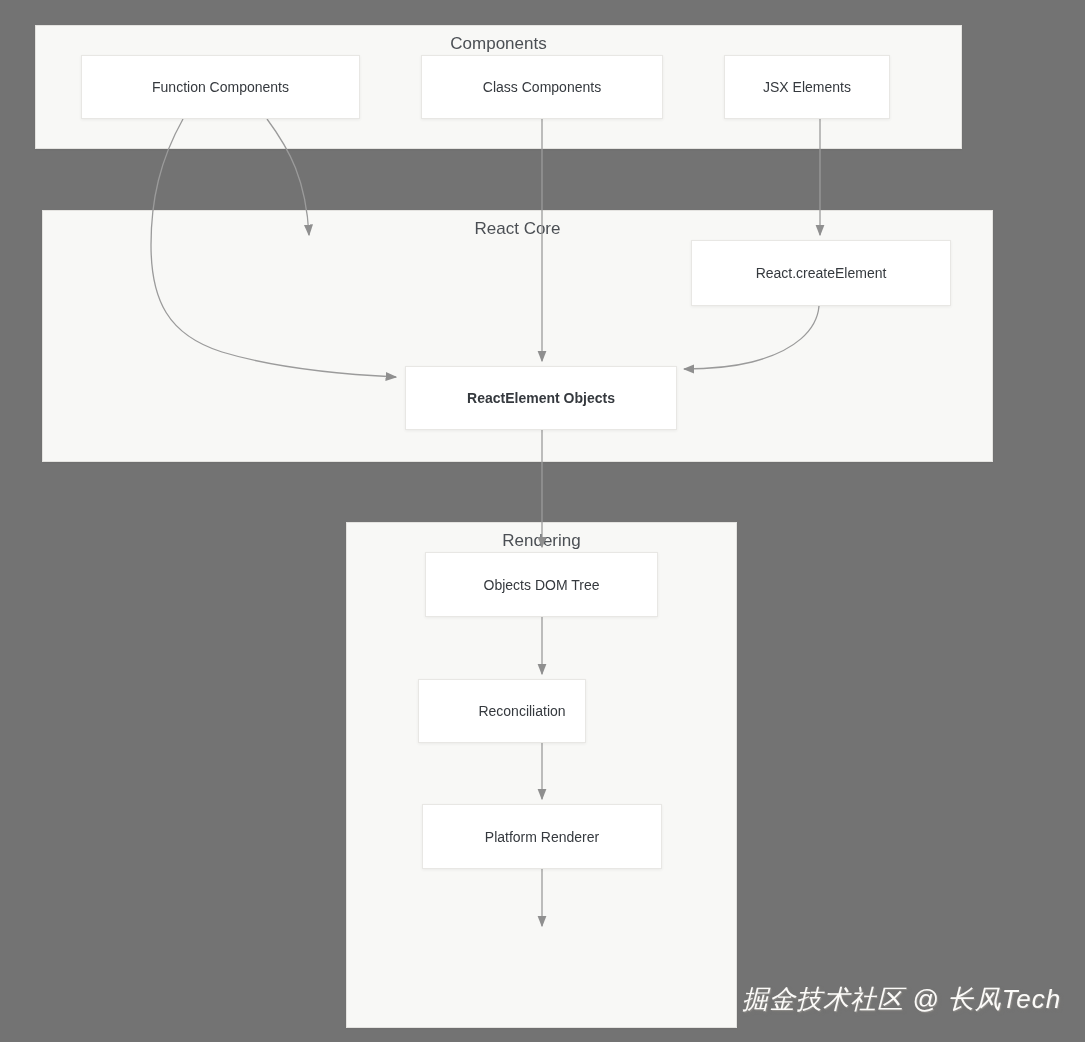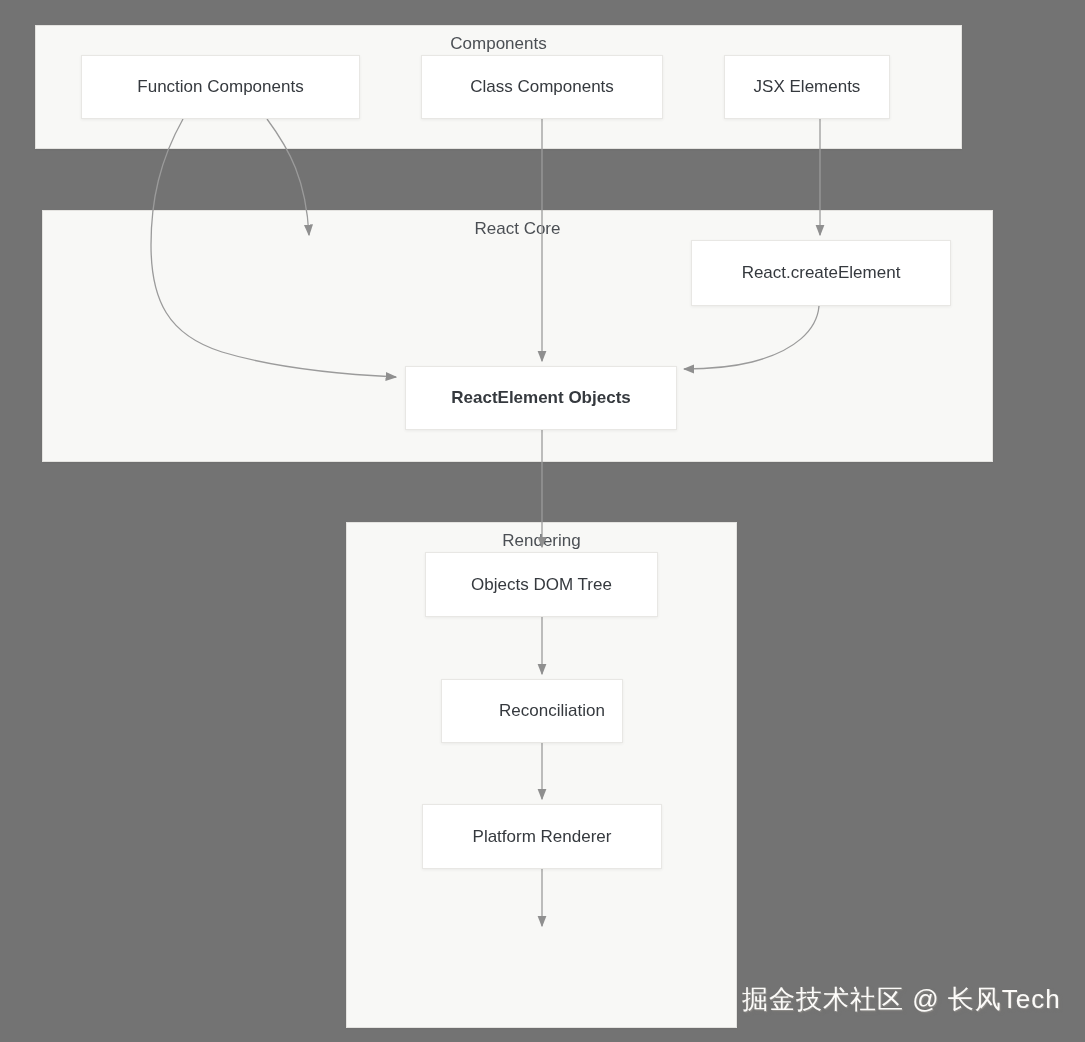--- a/index.html
+++ b/index.html
@@ -34,53 +34,54 @@
   }
   .node {
     position: absolute;
     background: #ffffff;
     border: 1px solid #e8e7e4;
     box-shadow: 0 1px 3px rgba(0,0,0,0.06);
     box-sizing: border-box;
     display: flex;
     align-items: center;
     justify-content: center;
-    font-size: 17px;
+    font-size: 14px;
     color: #35393e;
     z-index: 3;
     text-align: center;
   }
   
   .g-components { left: 35px;  top: 25px;  width: 927px; height: 124px; }
   .g-react-core { left: 42px;  top: 210px; width: 951px; height: 252px; }
   .g-rendering  { left: 346px; top: 522px; width: 391px; height: 506px; }
   
   .n-function-components    { left: 81px;  top: 55px;  width: 279px; height: 64px; }
   .n-class-components       { left: 421px; top: 55px;  width: 242px; height: 64px; }
   .n-jsx-elements           { left: 724px; top: 55px;  width: 166px; height: 64px; }
   .n-hooks-system           { left: 207px; top: 241px; width: 206px; height: 65px; }
   .n-react-create-element   { left: 691px; top: 240px; width: 260px; height: 66px; }
   .n-react-element-objects  { left: 405px; top: 366px; width: 272px; height: 64px; font-weight: bold; }
   .n-virtual-dom-tree       { left: 425px; top: 552px; width: 233px; height: 65px; }
-  .n-reconciliation         { left: 441px; top: 679px; width: 182px; height: 64px; padding-left: 40px; }
+  .n-reconciliation         { left: 418px; top: 679px; width: 168px; height: 64px; padding-left: 40px; }
   .n-platform-renderer      { left: 422px; top: 804px; width: 240px; height: 65px; }
   .n-real-dom-native-views  { left: 389px; top: 931px; width: 306px; height: 64px; }
   .watermark {
     position: absolute;
     left: 742px; top: 982px;
     width: 330px;
     z-index: 4;
     font-size: 26px;
     letter-spacing: 1px;
     color: #fcfbf9;
     text-shadow:
       1px 1px 1px #8d8b88,
       2px 2px 3px rgba(120,118,115,0.55),
       -0.5px -0.5px 0.5px rgba(150,148,144,0.5);
     white-space: nowrap;
+    font-style: italic;
   }
 </style>
 </head>
 <body>
 
 <div class="canvas">
 
   <div class="group g-components">
     <div class="group-title">Components</div>
   </div>

